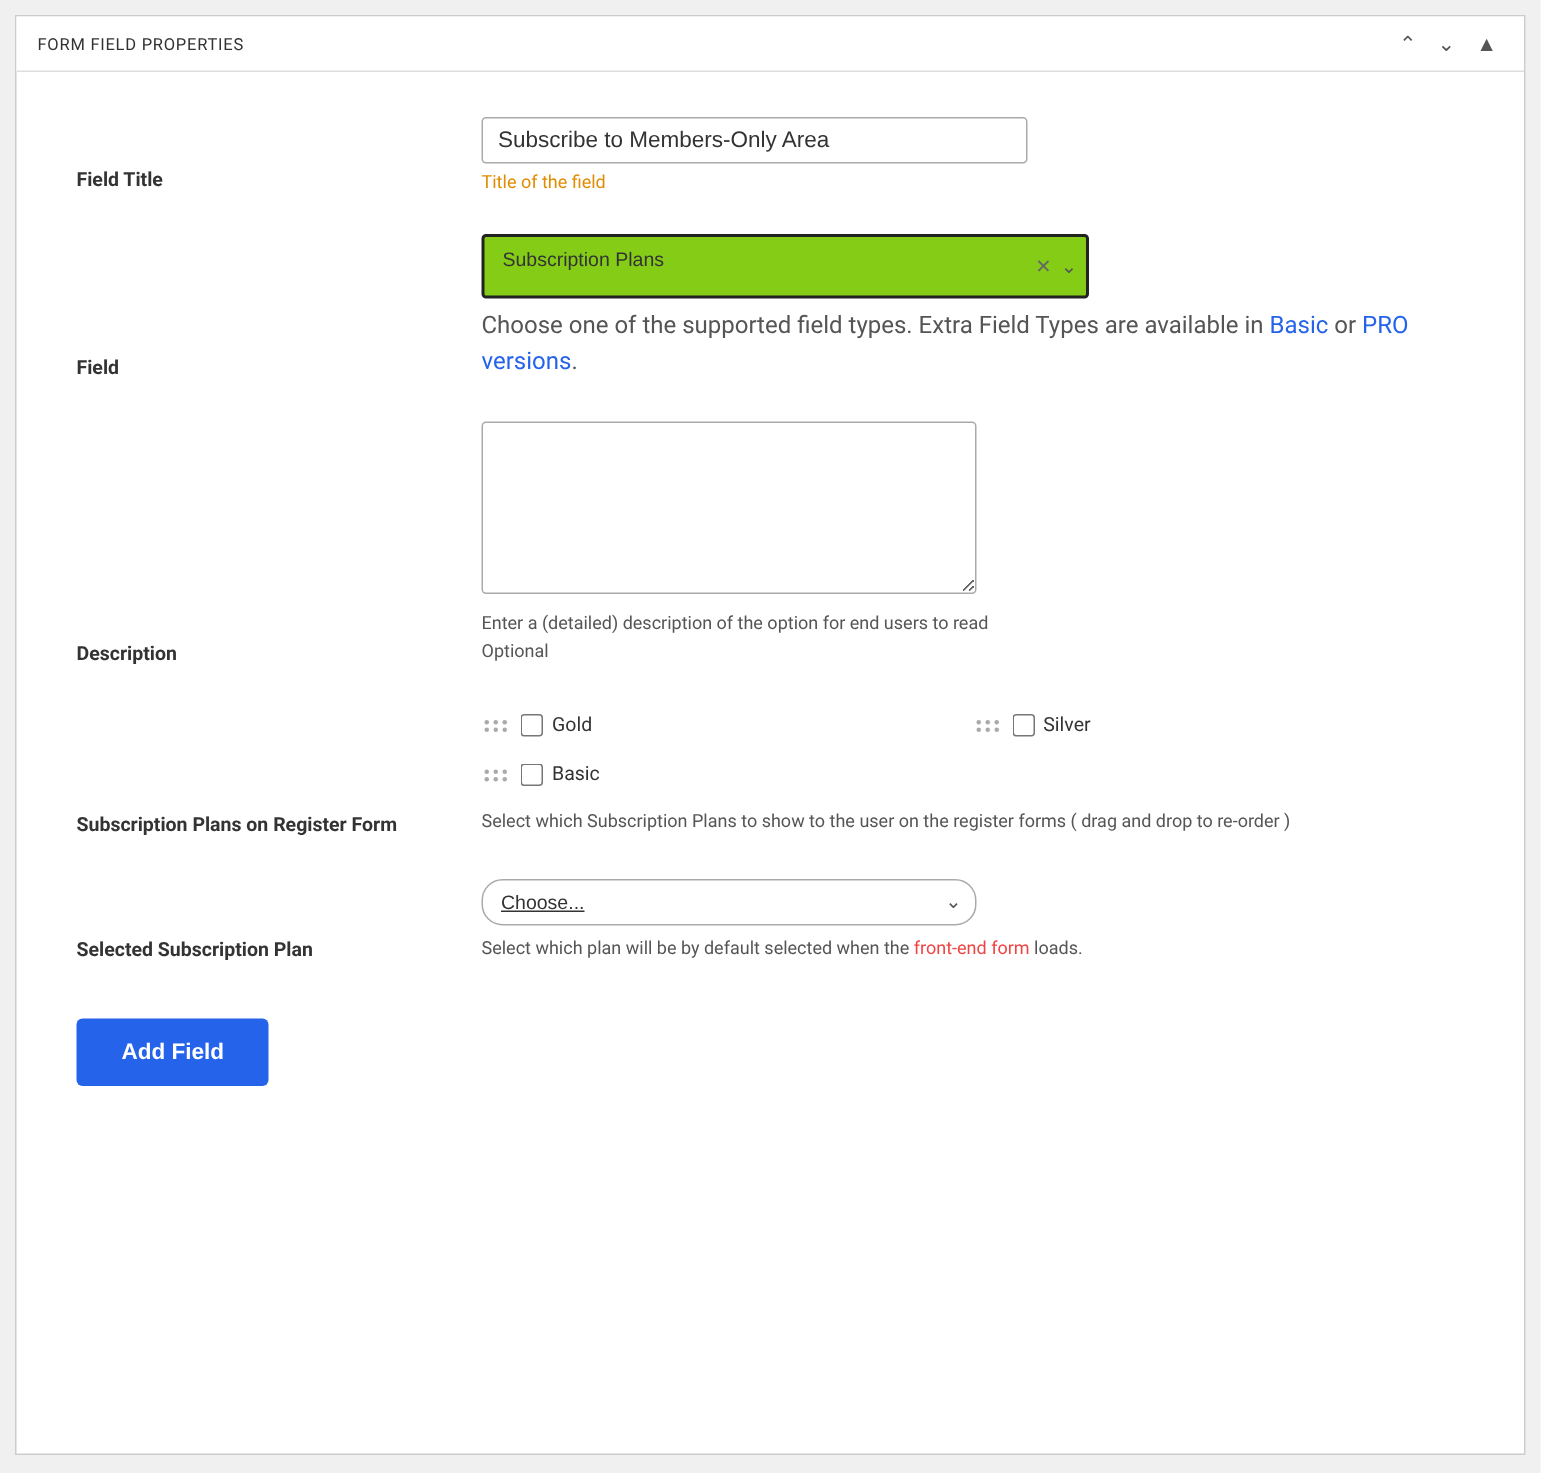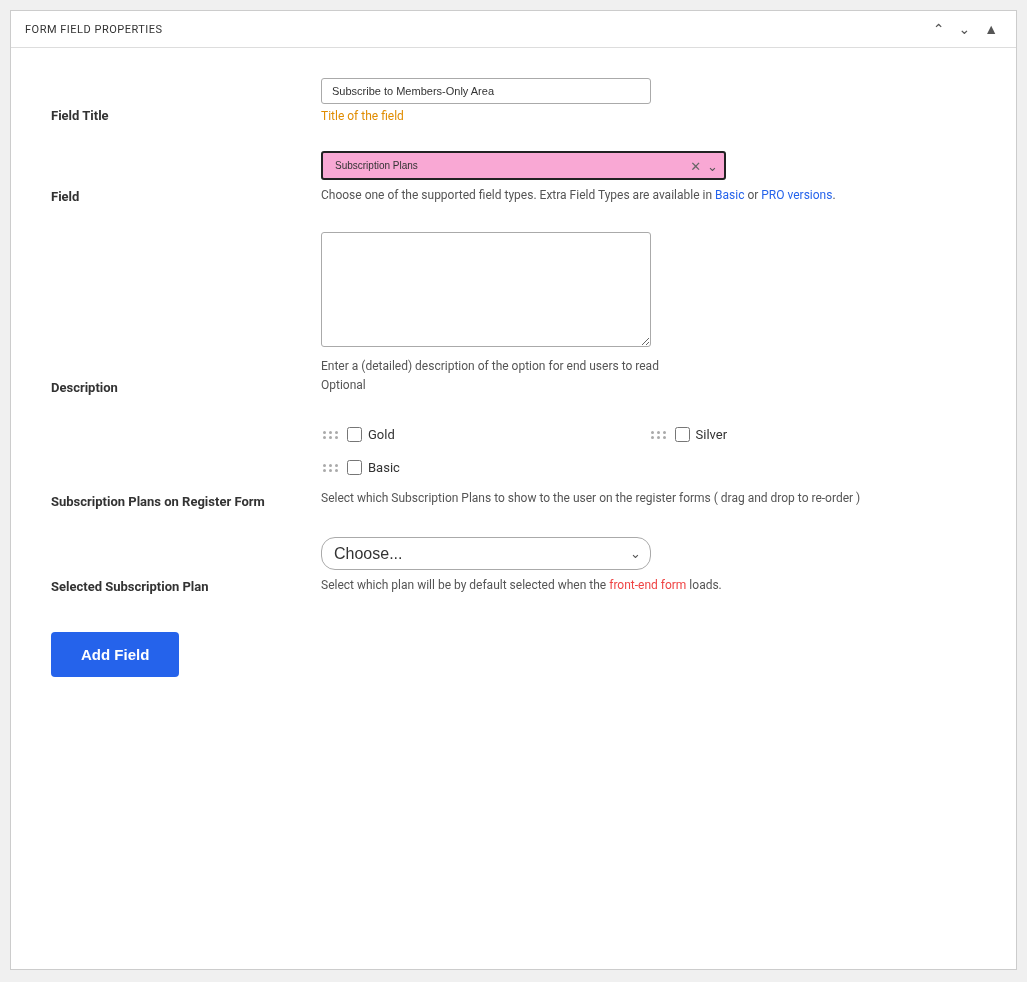--- a/index.html
+++ b/index.html
@@ -59,64 +59,64 @@
       font-weight: 700;
       color: #333;
       width: 270px;
       min-width: 270px;
       padding-top: 6px;
     }
     .form-content {
       flex: 1;
     }
     .text-input {
-      width: 330px;
+      width: 364px;
       padding: 6px 10px;
       border: 1px solid #aaa;
       border-radius: 3px;
-      font-size: 11px;
+      font-size: 15px;
       color: #333;
       outline: none;
     }
     .hint-text {
       font-size: 12px;
       color: #e08c00;
       margin-top: 5px;
     }
     .field-select-wrapper {
       position: relative;
       width: 405px;
     }
     .field-select {
       width: 100%;
-      padding: 7px 40px 7px 12px;
+      padding: 7px 40px 17px 12px;
       border: 2px solid #222;
       border-radius: 3px;
-      font-size: 10px;
-      color: #333;
-      background: #f9a8d4;
+      font-size: 13px;
+      color: #333;
+      background: #84cc16;
       appearance: none;
       -webkit-appearance: none;
       cursor: pointer;
       outline: none;
     }
     .field-select-icons {
       position: absolute;
       right: 8px;
       top: 50%;
       transform: translateY(-50%);
       display: flex;
       align-items: center;
       gap: 6px;
       pointer-events: none;
       color: #555;
       font-size: 13px;
     }
     .field-hint {
-      font-size: 12px;
+      font-size: 16px;
       color: #555;
       margin-top: 6px;
       line-height: 1.5;
     }
     .field-hint a {
       color: #2563eb;
       text-decoration: none;
     }
     .description-textarea {
       width: 330px;
@@ -189,27 +189,28 @@
     }
     .choose-select-wrapper {
       position: relative;
       width: 330px;
     }
     .choose-select {
       width: 100%;
       padding: 7px 36px 7px 12px;
       border: 1px solid #aaa;
       border-radius: 14px;
-      font-size: 16px;
+      font-size: 13px;
       color: #333;
       background: #fff;
       appearance: none;
       -webkit-appearance: none;
       cursor: pointer;
       outline: none;
+      text-decoration: underline;
     }
     .choose-select-arrow {
       position: absolute;
       right: 10px;
       top: 50%;
       transform: translateY(-50%);
       pointer-events: none;
       color: #555;
       font-size: 13px;
     }

